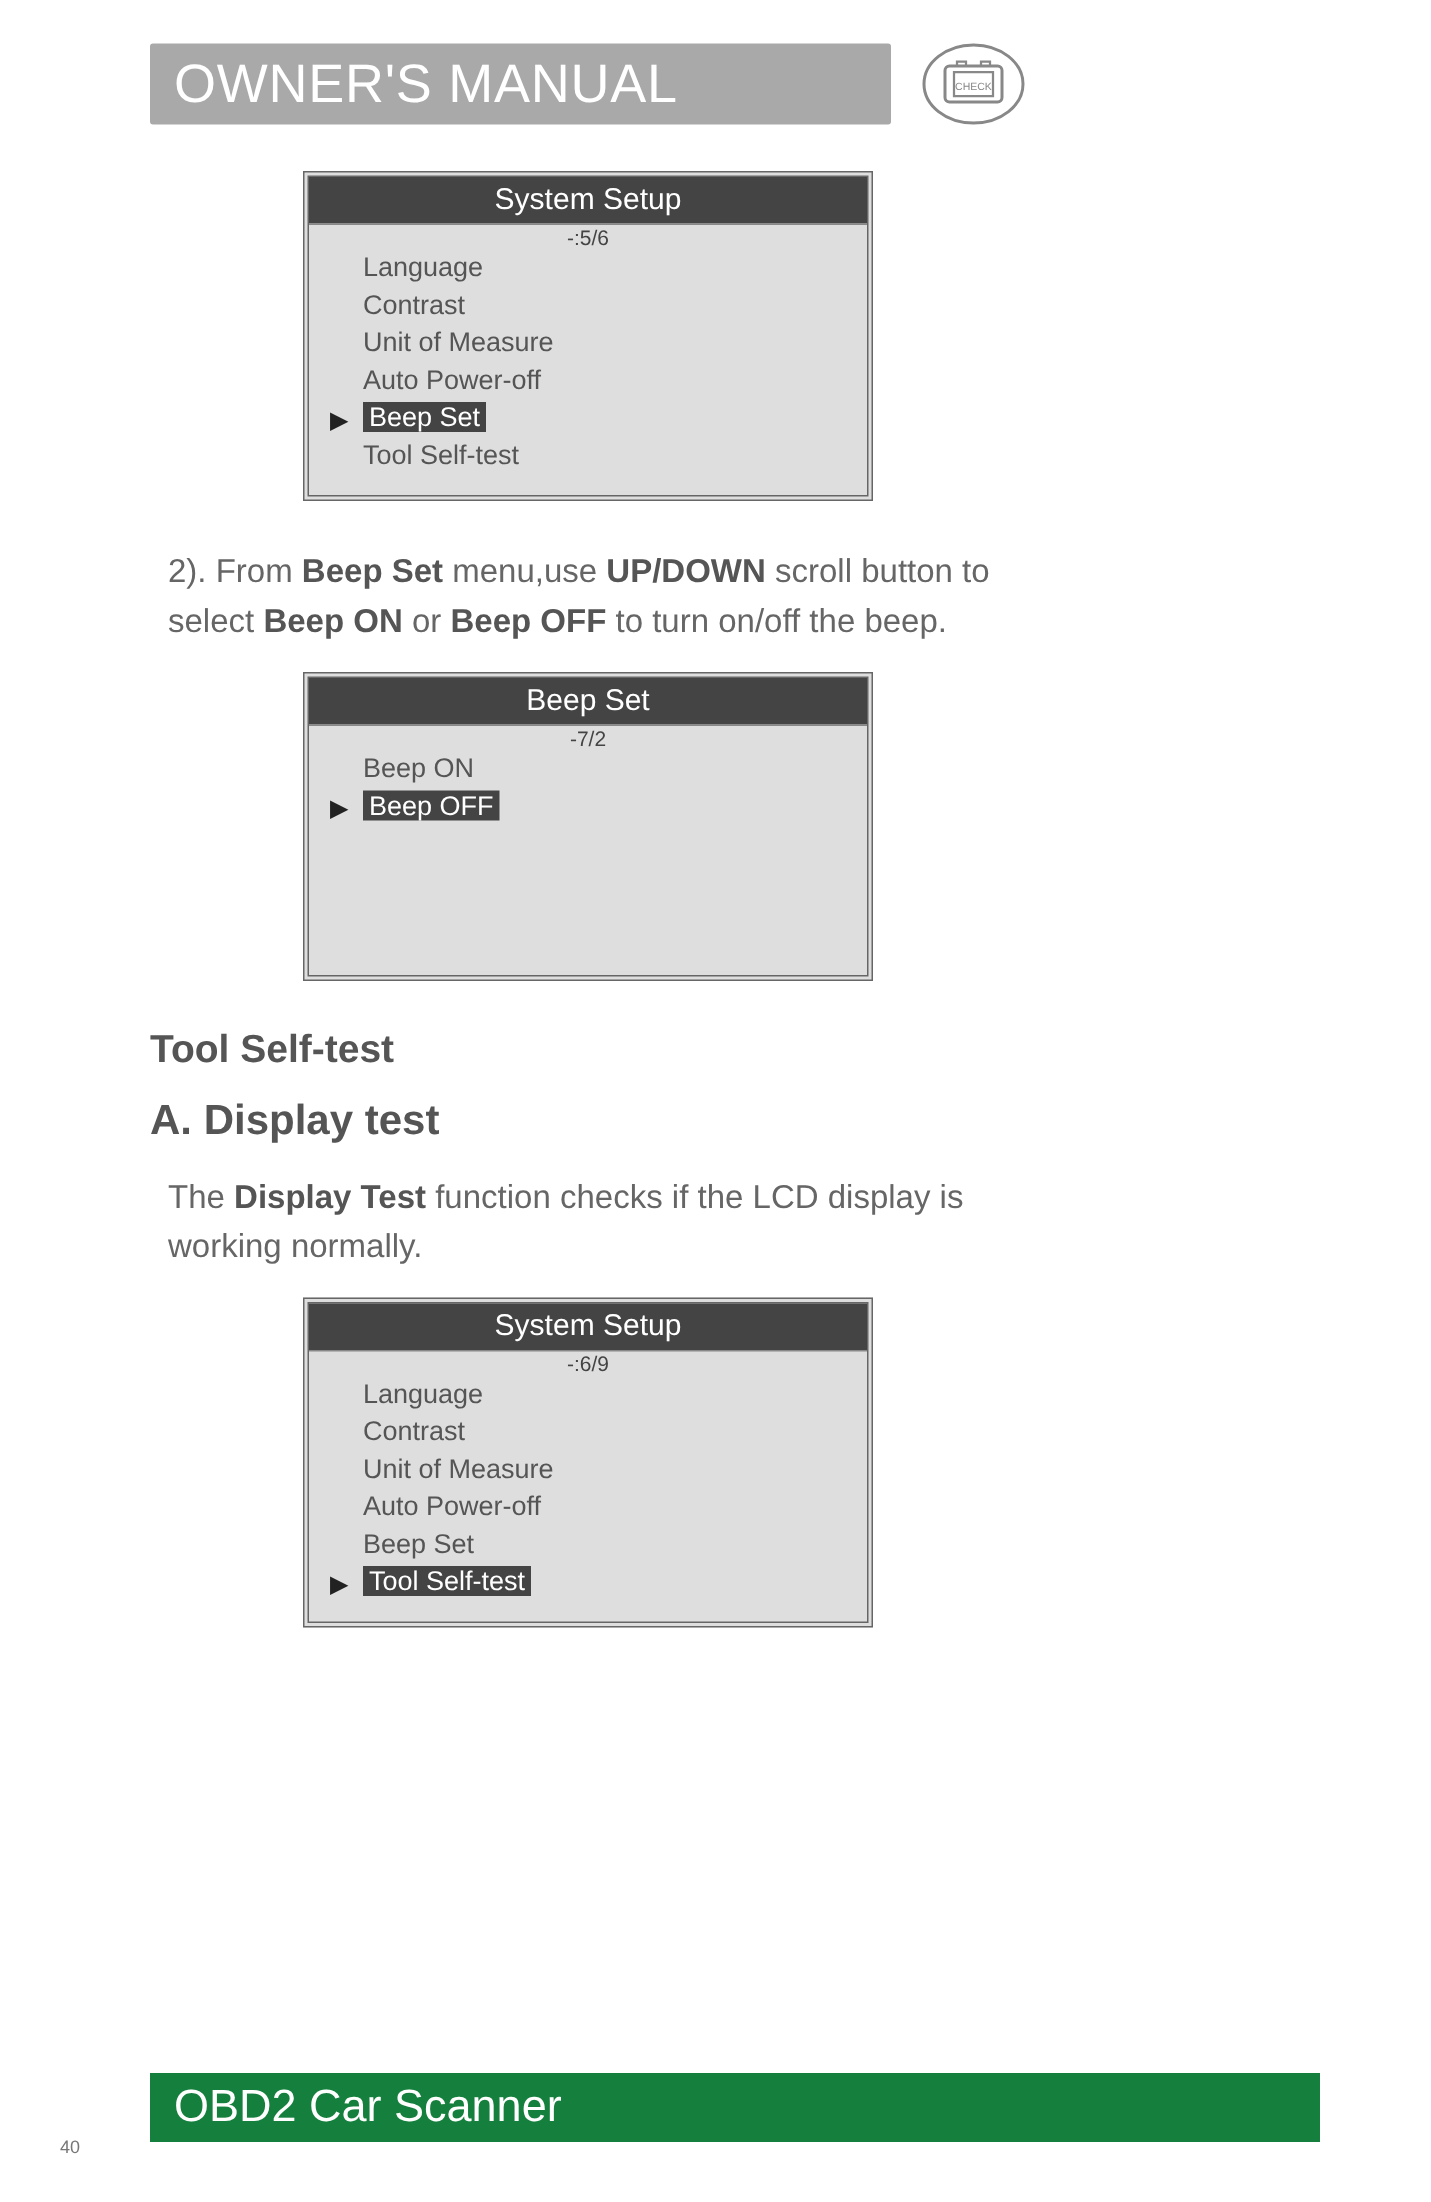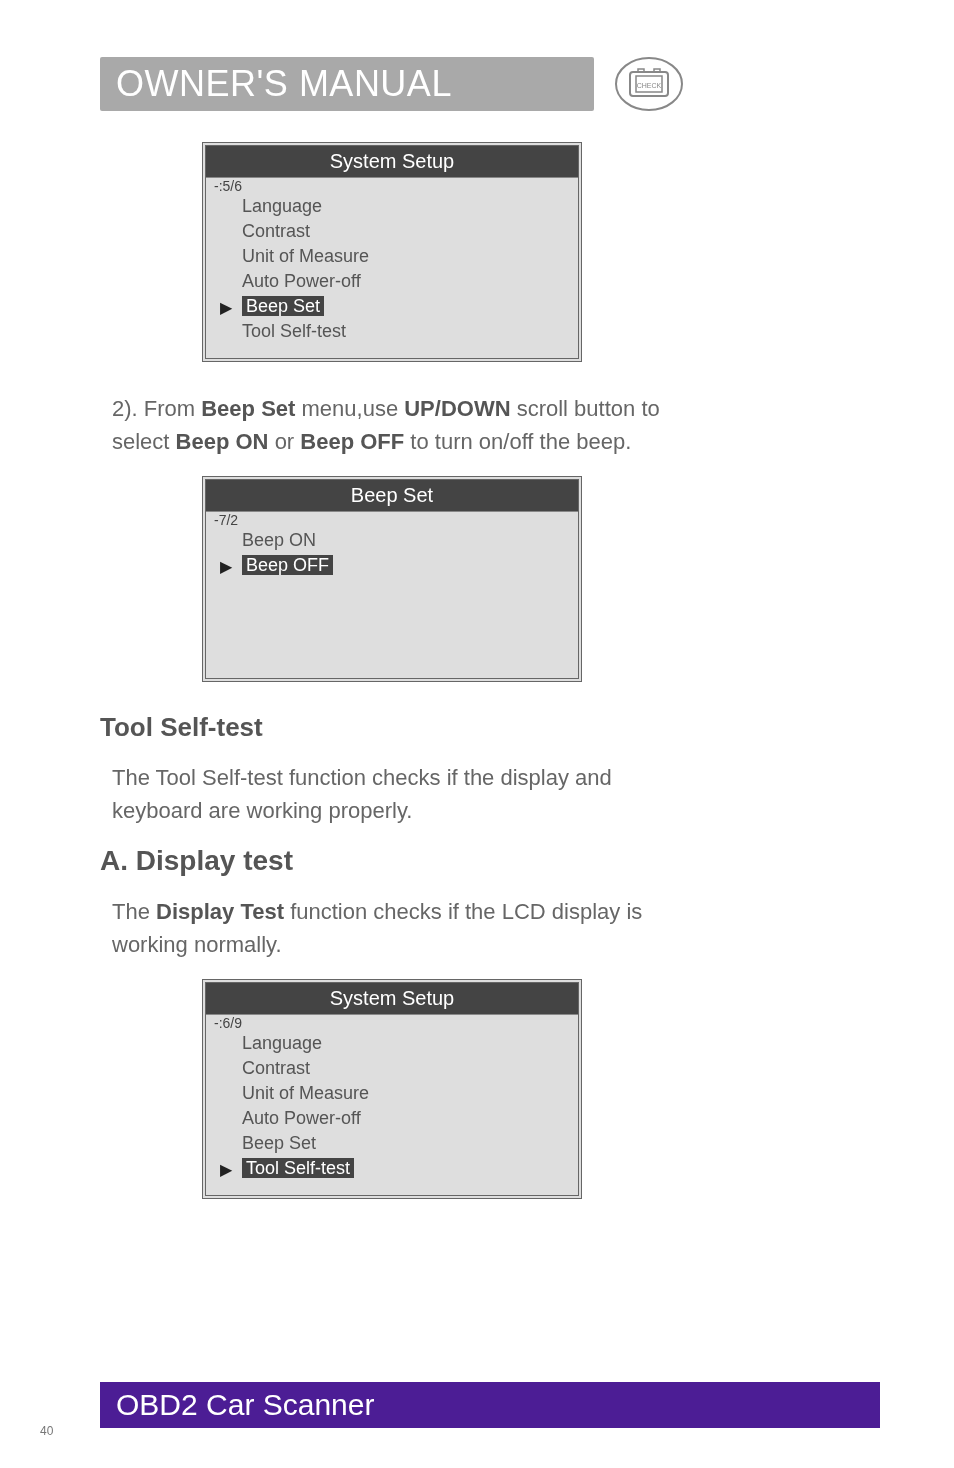--- a/index.html
+++ b/index.html
@@ -1,35 +1,35 @@
 <!DOCTYPE html>
 <html><head>
 <meta charset="utf-8">
 <style>
   * { margin: 0; padding: 0; box-sizing: border-box; }
   html, body { width: 954px; height: 1468px; background: #fff; font-family: Arial, Helvetica, sans-serif; color: #666; }
-  .page { width: 764px; height: 1468px; position: relative; padding: 56px 80px 0 100px; }
+  .page { width: 764px; height: 1468px; position: relative; padding: 28px 80px 0 100px; }
   .header-bar { display: flex; align-items: center; gap: 20px; margin-bottom: 30px; }
   .header-title-bar { background: #a9a9a9; color: #fff; padding: 6px 16px; font-size: 36px; letter-spacing: 0.5px; flex: 1; border-radius: 2px; }
   .check-icon { width: 70px; height: 56px; }
   .check-icon svg { width: 100%; height: 100%; }
   .lcd { width: 380px; margin: 0 auto 30px auto; border: 4px double #666; background: #dedede; }
   .lcd-title { background: #444; color: #fff; text-align: center; font-size: 20px; padding: 4px 0; }
-  .lcd-counter { text-align: left; font-size: 14px; color: #444; padding: 0 8px; border-top: 1px solid #888; }
+  .lcd-counter { text-align: center; font-size: 14px; color: #444; padding: 0 8px; border-top: 1px solid #888; }
   .lcd-body { padding: 0 10px 14px 10px; }
   .lcd-item { font-size: 18px; color: #555; padding: 2px 6px 2px 26px; position: relative; }
   .lcd-item.selected .cursor { position: absolute; left: 4px; top: 4px; font-size: 16px; color: #222; }
   .lcd-item.selected .txt { background: #444; color: #fff; padding: 0 4px; }
   .lcd.tall .lcd-body { min-height: 150px; }
   .para { font-size: 22px; line-height: 1.5; color: #666; margin: 18px 12px; }
   .para b { color: #555; font-weight: bold; }
   .h2 { font-size: 26px; font-weight: bold; color: #555; margin: 20px 0 12px 0; }
   .h3 { font-size: 28px; font-weight: bold; color: #555; margin: 16px 0 8px 0; }
   .footer-bar { position: absolute; left: 0; bottom: 40px; width: 100%; padding-left: 100px; }
-  .footer-title { background: #4c1d95; color: #fff; padding: 6px 16px; font-size: 30px; width: 780px; }
+  .footer-title { background: #15803d; color: #fff; padding: 6px 16px; font-size: 30px; width: 780px; }
   .page-num { position: absolute; left: 40px; bottom: 30px; font-size: 12px; color: #777; }
 </style>
 </head>
 <body>
 
 <div class="page">
   <div class="header-bar">
     <div class="header-title-bar">OWNER'S MANUAL</div>
     <div class="check-icon">
       <svg viewBox="0 0 70 56">
@@ -61,21 +61,20 @@
       <div class="lcd-counter">-7/2</div>
       <div class="lcd-body">
         <div class="lcd-item"><span class="txt">Beep ON</span></div>
         <div class="lcd-item selected"><span class="cursor">▶</span><span class="txt">Beep OFF</span></div>
       </div>
     </div>
 
 
   <h2 class="h2">Tool Self-test</h2>
 
-  <p class="para">The Tool Self-test function checks if the display and keyboard are working properly.</p>
 
   <h3 class="h3">A. Display test</h3>
 
   <p class="para">The <b>Display Test</b> function checks if the LCD display is working normally.</p>
 
   <div class="lcd">
       <div class="lcd-title">System Setup</div>
       <div class="lcd-counter">-:6/9</div>
       <div class="lcd-body">
         <div class="lcd-item"><span class="txt">Language</span></div>

